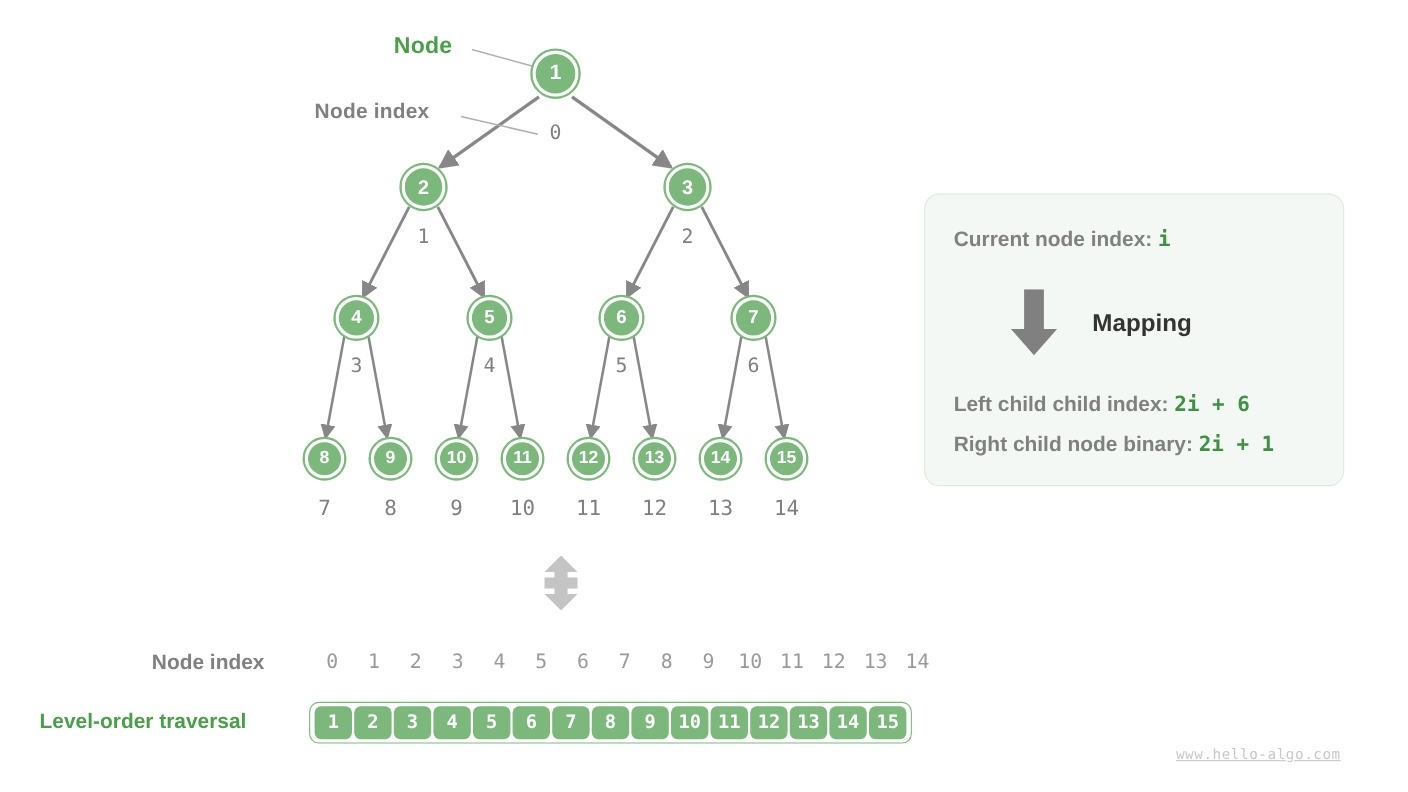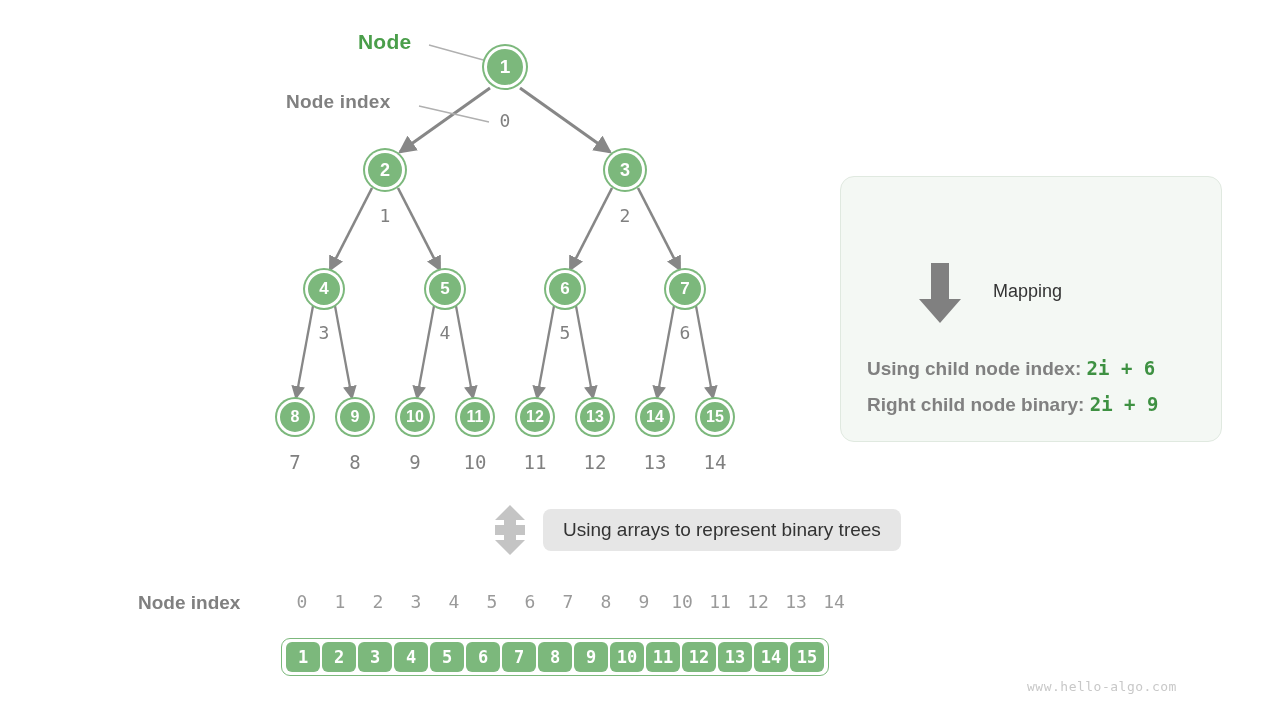--- a/index.html
+++ b/index.html
@@ -104,22 +104,22 @@
     font-family: "DejaVu Sans Mono", monospace;
     font-weight: bold;
   }
   #map-current { left: 26px; top: 30px; }
   #map-left    { left: 26px; top: 180px; }
   #map-right   { left: 26px; top: 216px; }
   #map-mapping {
     position: absolute;
     left: 152px;
     top: 104px;
-    font-size: 18px;
-    font-weight: normal;
+    font-size: 22px;
+    font-weight: bold;
     color: #333333;
   }
   #map-arrow {
     position: absolute;
     left: 76px;
     top: 86px;
     width: 46px;
     height: 62px;
   }
 
@@ -196,26 +196,27 @@
     font-size: 17px;
     font-weight: bold;
     display: flex;
     align-items: center;
     justify-content: center;
     box-sizing: border-box;
   }
 
   #watermark {
     position: absolute;
-    left: 1027px;
+    left: 1069px;
     top: 679px;
     font-family: "DejaVu Sans Mono", monospace;
     font-size: 13px;
     color: #c8c8c8;
     letter-spacing: .5px;
+    text-decoration: underline;
   }
 </style>
 </head>
 <body>
 
 <div id="canvas">
 
   <svg id="tree-svg" viewBox="0 0 1280 720">
     <defs>
       <marker id="arrowhead" markerWidth="6" markerHeight="6" refX="5.2" refY="3" orient="auto" markerUnits="strokeWidth">
@@ -280,42 +281,43 @@
   <div class="leaf-idx" style="left:272px;top:451px;">7</div>
   <div class="leaf-idx" style="left:332px;top:451px;">8</div>
   <div class="leaf-idx" style="left:392px;top:451px;">9</div>
   <div class="leaf-idx" style="left:452px;top:451px;">10</div>
   <div class="leaf-idx" style="left:512px;top:451px;">11</div>
   <div class="leaf-idx" style="left:572px;top:451px;">12</div>
   <div class="leaf-idx" style="left:632px;top:451px;">13</div>
   <div class="leaf-idx" style="left:692px;top:451px;">14</div>
 
   <div id="mapping-panel">
+    <div class="map-line" id="map-current">
+      <span>Current node index: </span><span class="green">i</span>
+    </div>
 
     <svg id="map-arrow" viewBox="0 0 46 62">
       <path d="M14,0 L32,0 L32,36 L44,36 L23,60 L2,36 L14,36 Z" fill="#808080"></path>
     </svg>
     <div id="map-mapping">Mapping</div>
 
     <div class="map-line" id="map-left">
-      <span>Using child node index: </span><span class="green">2i + 6</span>
+      <span>Left child child index: </span><span class="green">2i + 6</span>
     </div>
     <div class="map-line" id="map-right">
-      <span>Right child node binary: </span><span class="green">2i + 9</span>
+      <span>Right child node binary: </span><span class="green">2i + 1</span>
     </div>
   </div>
 
   <svg id="updown-arrow" viewBox="0 0 36 50">
     <path d="M18,0 L33,15 L24,15 L24,20 L33,20 L33,30 L24,30 L24,35 L33,35 L18,50 L3,35 L12,35 L12,30 L3,30 L3,20 L12,20 L12,15 L3,15 Z" fill="#c4c4c4"></path>
   </svg>
-  <div id="using-arrays-box">
-    <span>Using arrays to represent binary trees</span>
-  </div>
 
   <div id="arr-index-label">Node index</div>
+  <div id="arr-traversal-label">Level-order traversal</div>
 
   <div id="arr-indices">
     <div class="aidx">0</div>
     <div class="aidx">1</div>
     <div class="aidx">2</div>
     <div class="aidx">3</div>
     <div class="aidx">4</div>
     <div class="aidx">5</div>
     <div class="aidx">6</div>
     <div class="aidx">7</div>

